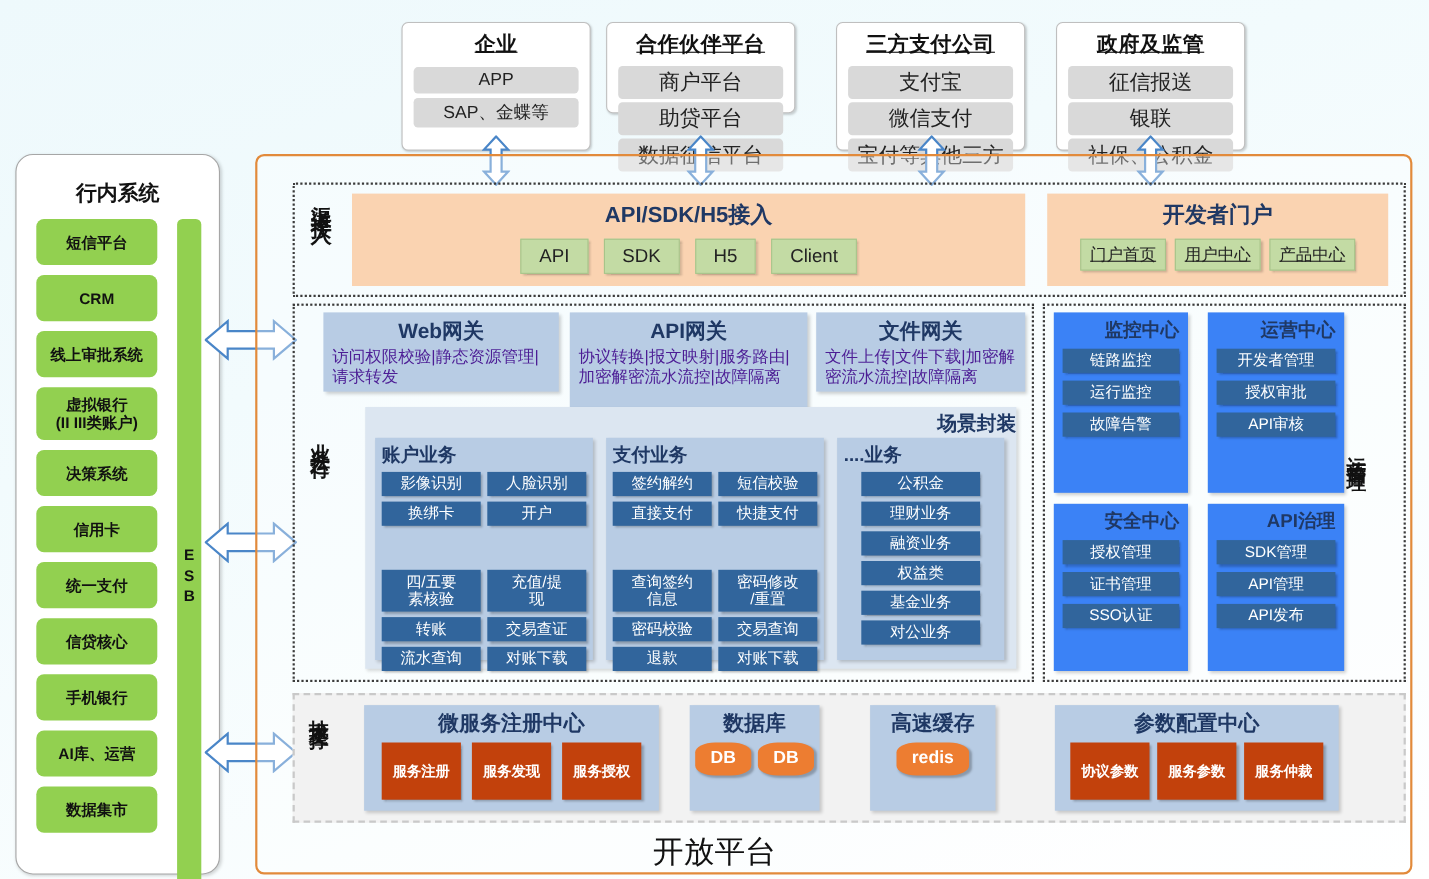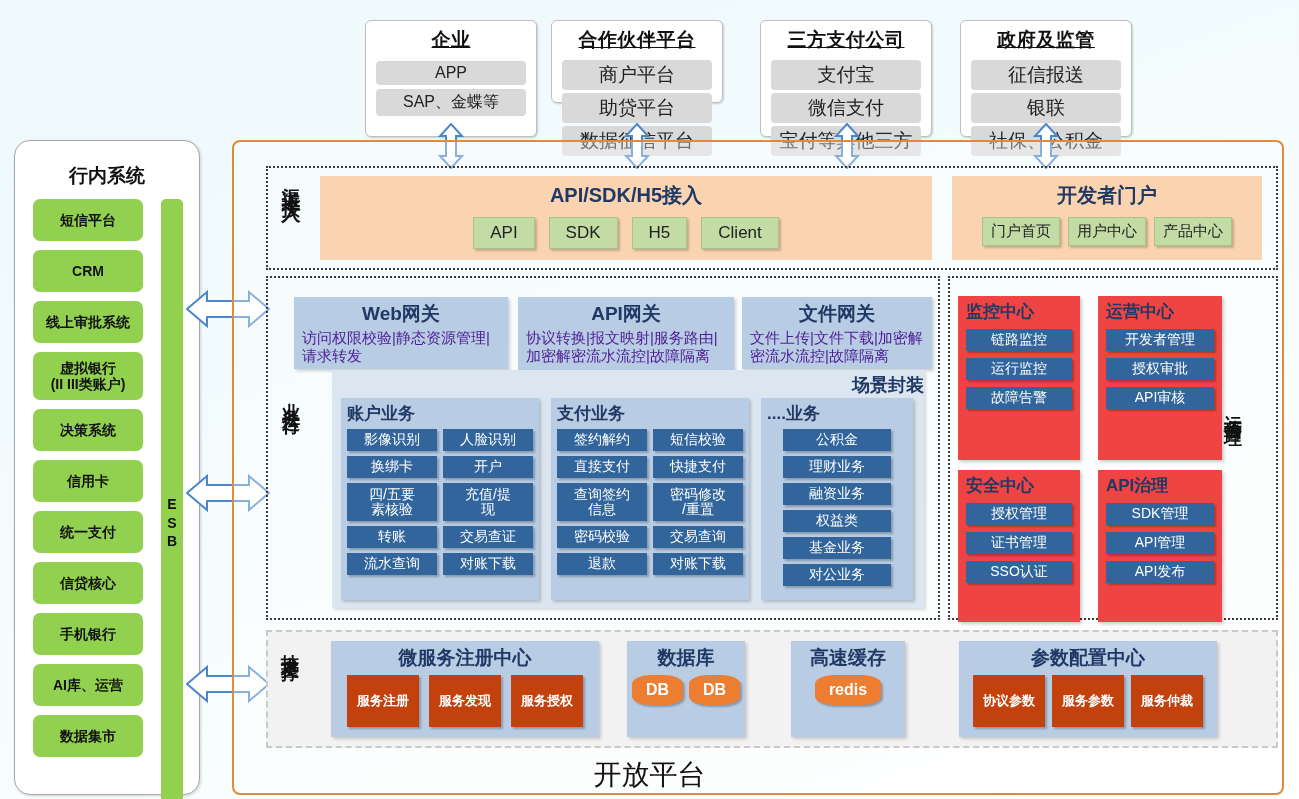--- a/index.html
+++ b/index.html
@@ -86,28 +86,27 @@
   .orange-card .oc-title{
     font-weight:bold; font-size:20px; color:#1f3864; margin-top:6px;
   }
   .oc-row{ display:flex; gap:14px; margin-top:8px; }
   .green-chip{
     background:#c3dba4; border:1px solid #a8c48a;
     box-shadow:2px 2px 2px rgba(0,0,0,.2);
     font-size:17px; color:#222;
     padding:5px 16px; text-align:center; white-space:nowrap;
   }
-  .green-chip.sm{ font-size:15px; padding:4px 8px; }
+  .green-chip.sm{ font-size:15px; padding:4px 8px;text-decoration:underline; }
 
   
   .gw{
     position:absolute; background:#b8cce4;
     box-shadow:2px 2px 3px rgba(0,0,0,.18);
     padding:4px 8px;
-    margin-top:13px;
   }
   .gw .gw-title{ text-align:center; font-weight:bold; font-size:19px; color:#1f3864;}
   .gw .gw-desc{ font-size:15px; color:#4c1d95; line-height:1.2; margin-top:2px;}
 
   
   #scene{
     position:absolute; left:332px; top:370px; width:592px; height:238px;
     background:#dce6f1; box-shadow:2px 2px 3px rgba(0,0,0,.15);
   }
   #scene .sc-title{ text-align:right; font-weight:bold; font-size:18px; color:#1f3864; padding-top:3px;}
@@ -119,29 +118,28 @@
   .biz-col .bc-title{ text-align:left; font-weight:bold; font-size:17px; color:#1f3864; padding:2px 0 4px;}
   .bc-grid{ display:flex; gap:6px; }
   .bc-sub{ display:flex; flex-direction:column; gap:5px; flex:1; }
   .chip-blue{
     background:#31659c; color:#fff; font-size:14px;
     padding:3px 5px; text-align:center; line-height:1.1;
     box-shadow:2px 2px 2px rgba(0,0,0,.25);
     min-height:22px; display:flex; align-items:center; justify-content:center;
     white-space:pre-line;
   }
-  .chip-blue.two{ min-height:38px; }
+  .chip-blue.two{ min-height:38px;margin-top:35px; }
 
   
   .ops-card{
-    position:absolute; background:#ef4444;
+    position:absolute; background:#3b82f6;
     box-shadow:2px 2px 3px rgba(0,0,0,.2);
-    display:flex; flex-direction:column; align-items:flex-start;
+    display:flex; flex-direction:column; align-items:flex-end;
     padding:4px 8px 8px;
-    margin-top:12px;
   }
   .ops-card .op-title{ font-weight:bold; font-size:17px; color:#1f3864; margin-bottom:6px;}
   .ops-card .chip-blue{ width:100%; font-size:14px; margin-bottom:7px; }
 
   
   .tech-card{
     position:absolute; background:#b8cce4;
     box-shadow:2px 2px 3px rgba(0,0,0,.18);
     display:flex; flex-direction:column; align-items:center;
     padding:4px 10px 8px;

